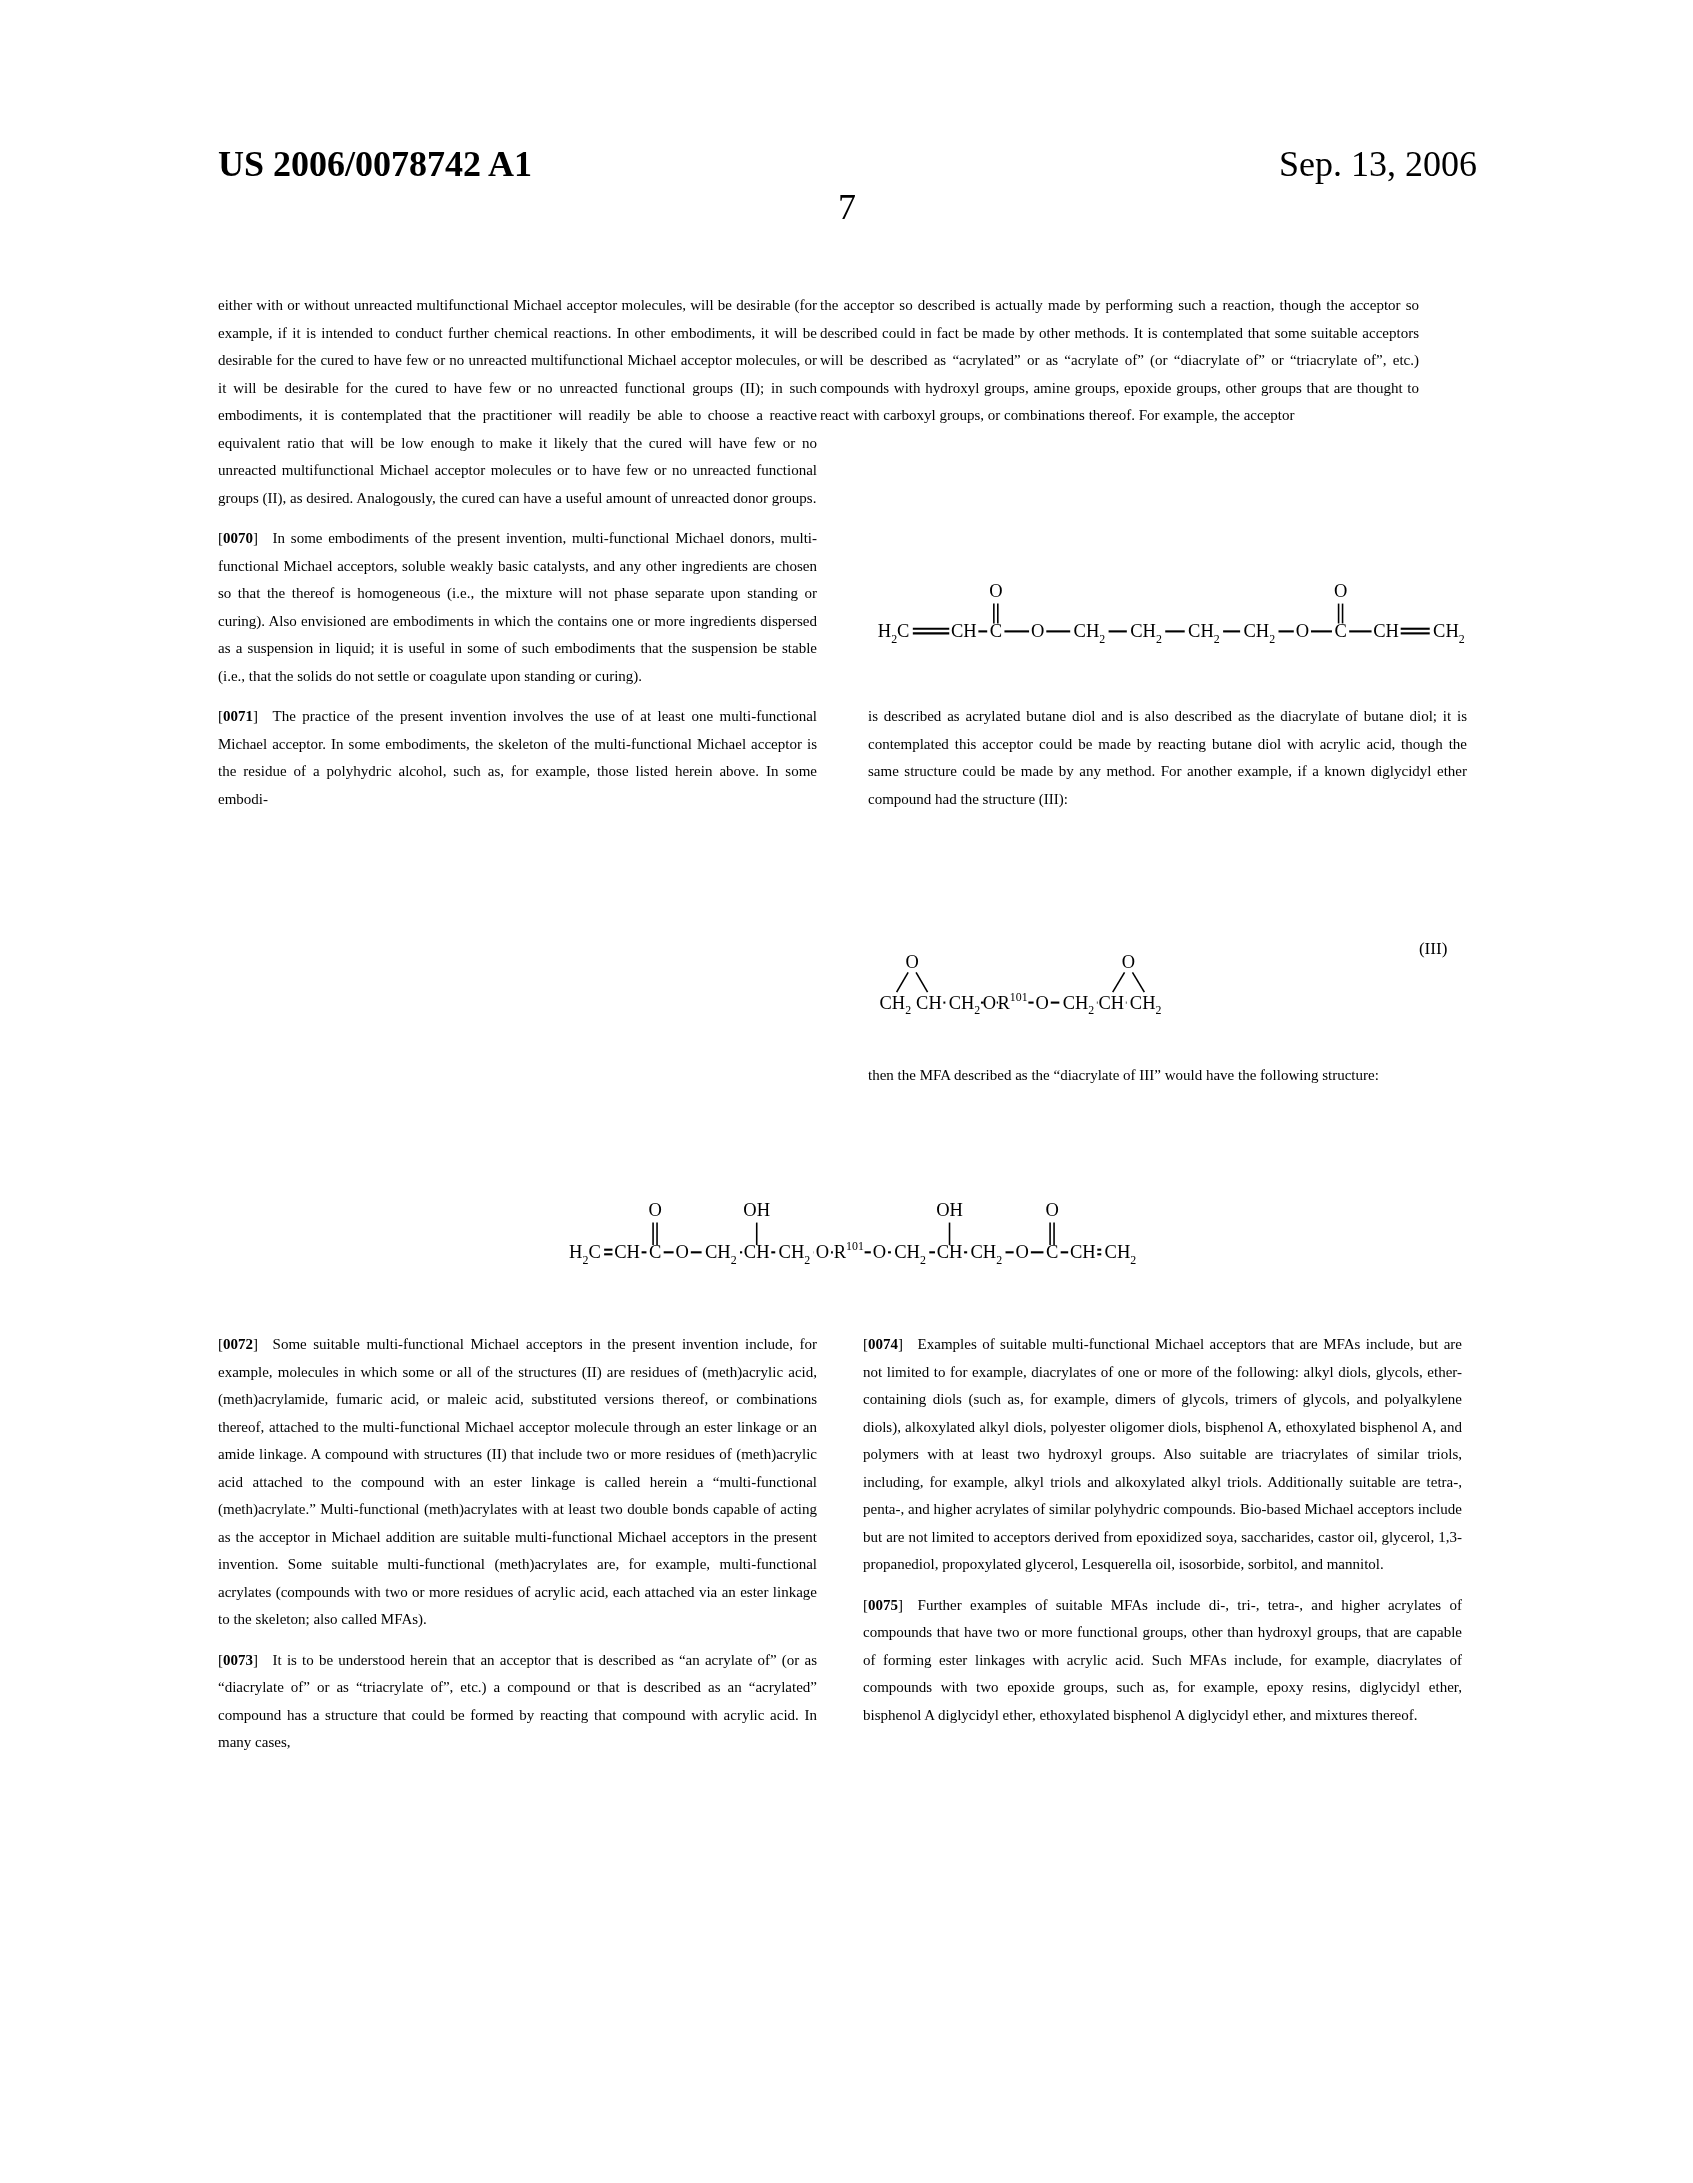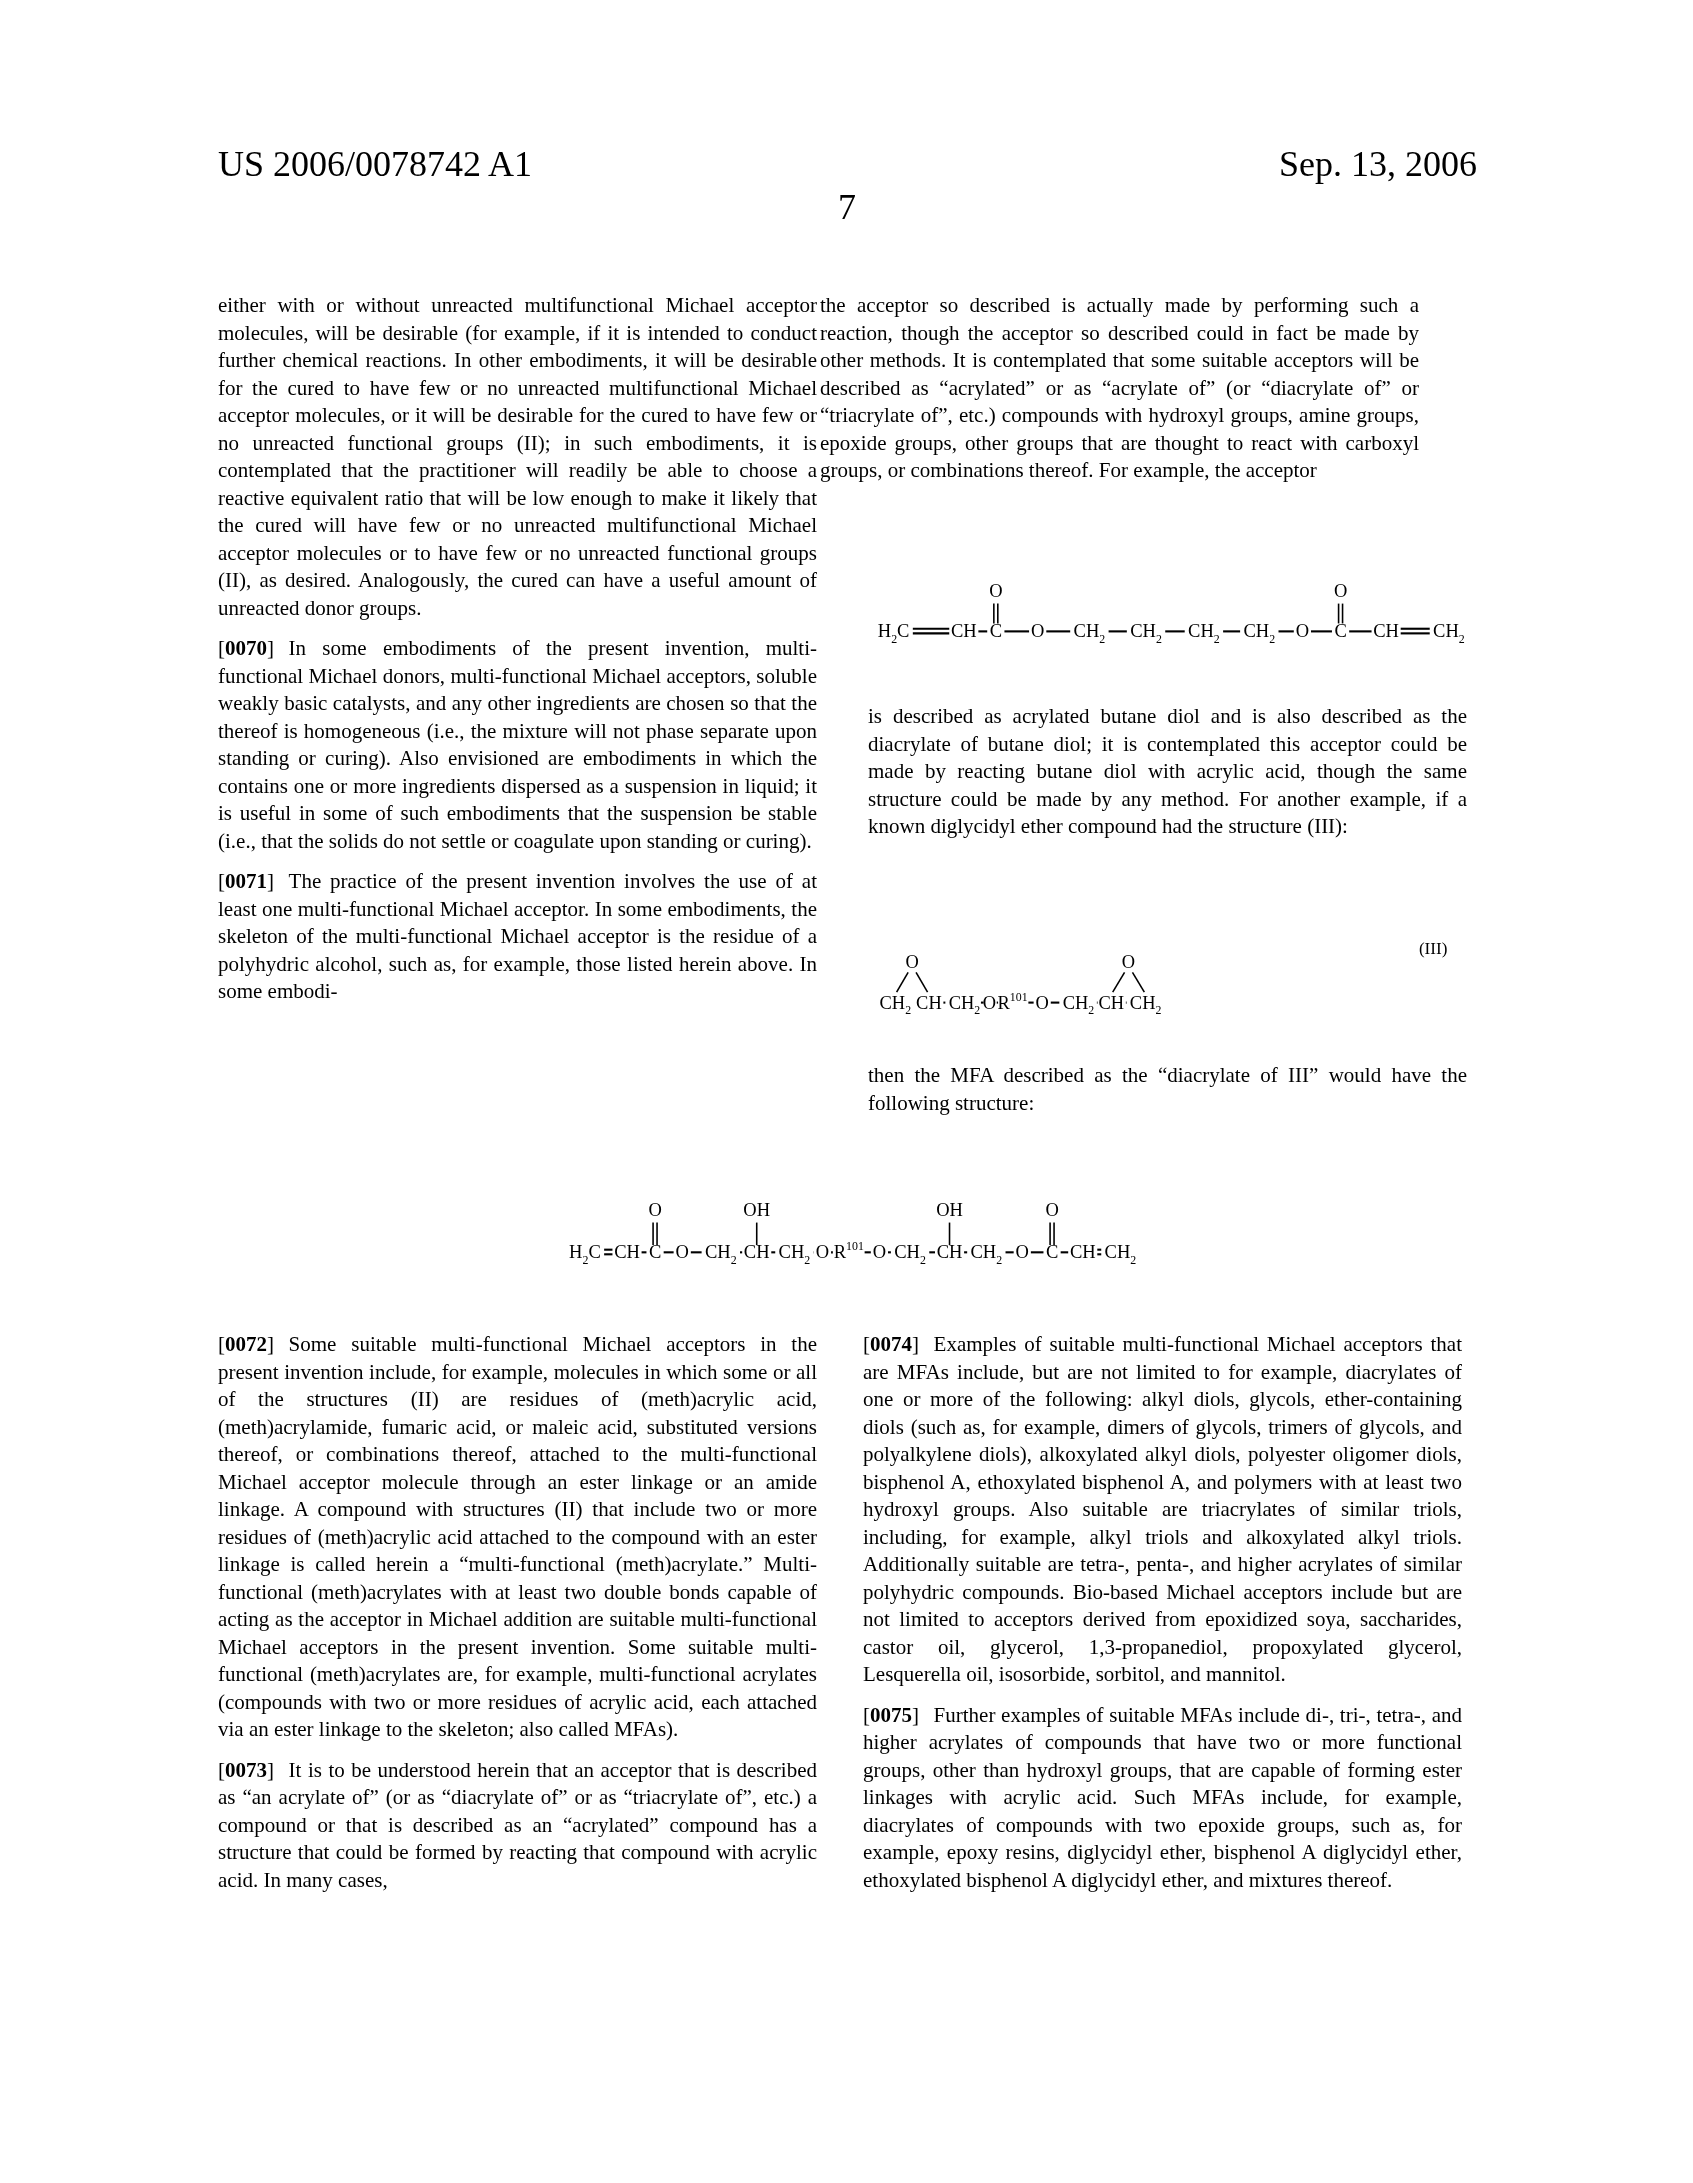--- a/index.html
+++ b/index.html
@@ -1,23 +1,23 @@
 <!DOCTYPE html>
 <html style="font-size:10.6px"><head>
 <meta charset="utf-8">
 <style>
   html, body { margin:0; padding:0; background:#ffffff; }
   body { width:1694px; height:2183px; position:relative; overflow:hidden;
          font-family:"Liberation Serif", "DejaVu Serif", serif; color:#000; }
   .hdr { position:absolute; font-size:36px; line-height:40px; white-space:nowrap; }
-  #pub-number { left:218px; top:144px; }
+  #pub-number { left:218px; top:144px;font-weight:bold; }
   #pub-date { right:217px; top:144px; }
   #page-num { left:0; width:1694px; text-align:center; top:187px; font-size:36px; }
 
-  .col { position:absolute; width:599px; font-size:21px; line-height:27.5px;
+  .col { position:absolute; width:599px; font-size:15px; line-height:27.5px;
          text-align:justify; }
   .col p { margin:0 0 13.2px 0; }
   .col .pnum { font-weight:bold; }
   .col .pnum-wrap { margin-right:14.6px; }
   #col-left-top { left:218px; top:292px; }
   #col-right-top { left:820px; top:292px; }
   #col-right-mid { left:868px; top:703px; }
   #col-right-mid2 { left:868px; top:1062px; }
   #col-left-bot { left:218px; top:1331px; }
   #col-right-bot { left:848px; top:1331px;margin-left:15px; }

